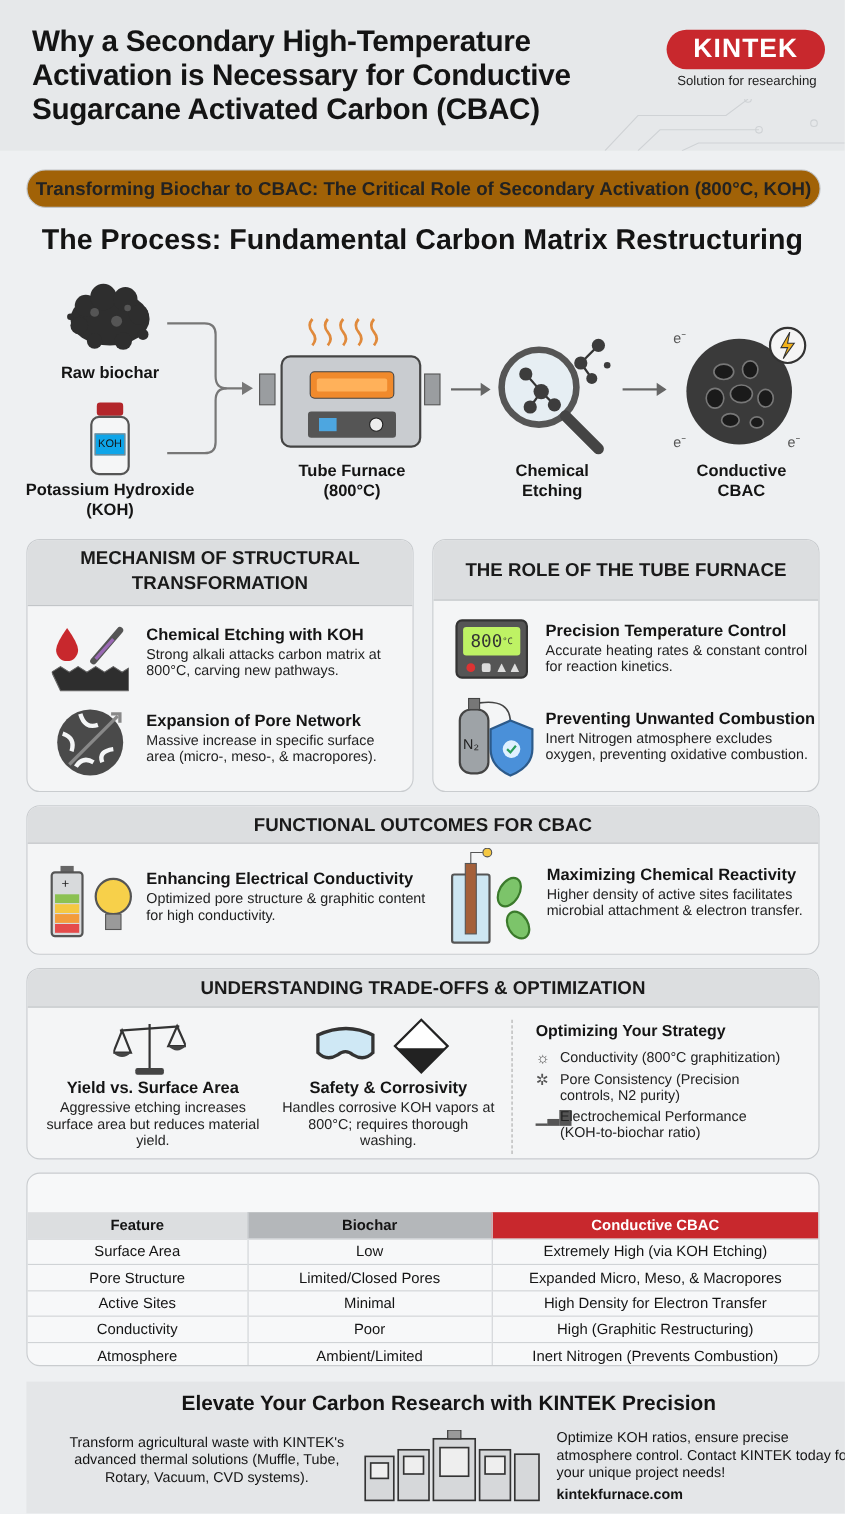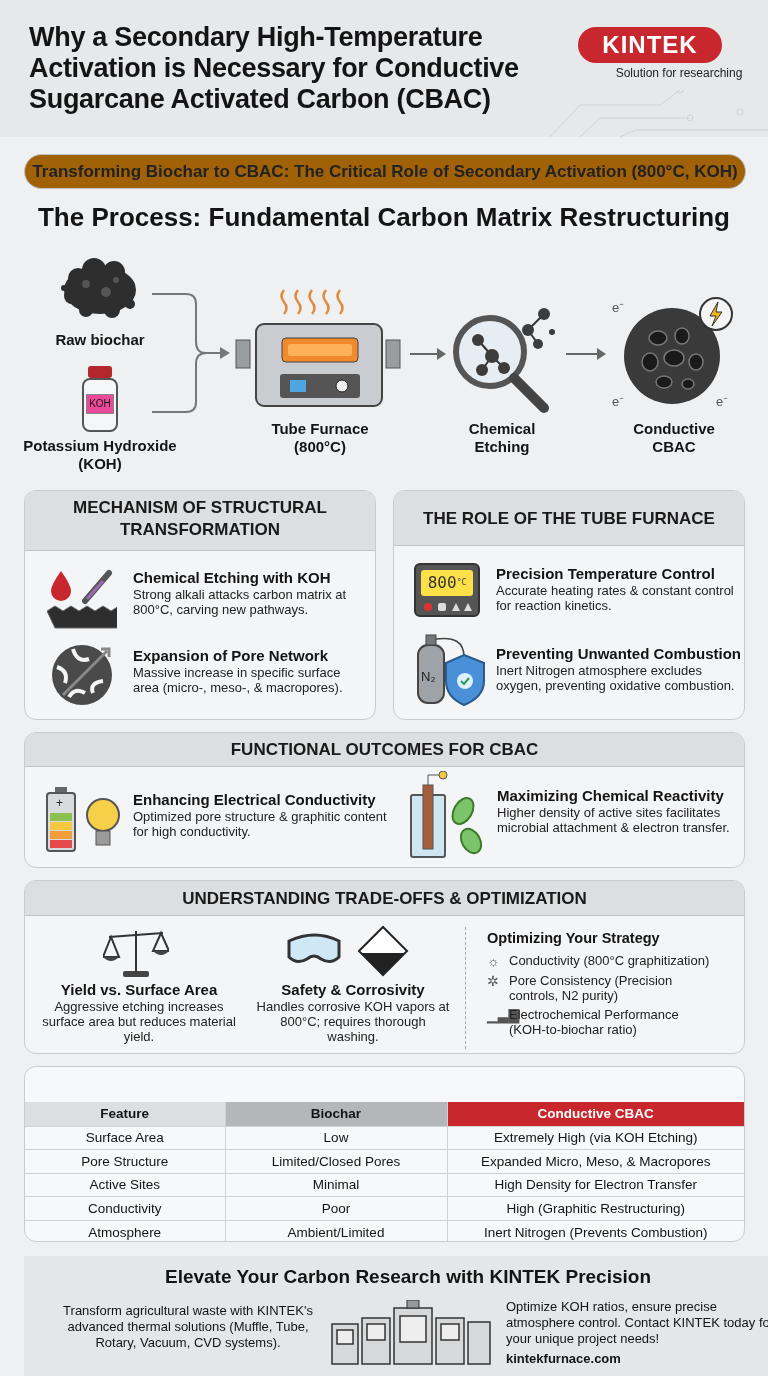--- a/index.html
+++ b/index.html
@@ -1,19 +1,19 @@
 <!DOCTYPE html>
 <html><head>
 <meta charset="utf-8">
 <style>
   * { box-sizing: border-box; margin: 0; padding: 0; }
   body { width: 768px; height: 1376px; font-family: "Liberation Sans", sans-serif; background: #eef0f2; color: #141414; position: relative; overflow: hidden; }
   .header { position: absolute; left: 0; top: 0; width: 768px; height: 137px; background: #e6e8ea; }
   .title { position: absolute; left: 29px; top: 22px; width: 540px; font-size: 27px; font-weight: bold; line-height: 31px; letter-spacing: -0.3px; }
-  .logo { position: absolute; left: 578px; top: 27px; width: 144px; height: 36px; border-radius: 18px; background: #c8282d; color: #fff; font-weight: bold; font-size: 24px; text-align: center; line-height: 36px; letter-spacing: 1px; }
+  .logo { position: absolute; left: 606px; top: 27px; width: 144px; height: 36px; border-radius: 18px; background: #c8282d; color: #fff; font-weight: bold; font-size: 24px; text-align: center; line-height: 36px; letter-spacing: 1px; }
   .logo-sub { position: absolute; left: 604px; top: 66px; width: 150px; font-size: 12px; text-align: center; color: #222; }
   .banner { position: absolute; left: 24px; top: 154px; width: 722px; height: 35px; border-radius: 18px; background: #a16207; border: 1px solid #bfc2c5; font-size: 17px; font-weight: bold; text-align: center; line-height: 33px; color: #222; }
   .process-title { position: absolute; left: 0; top: 202px; width: 768px; text-align: center; font-size: 26px; font-weight: bold; }
   .step-label { position: absolute; text-align: center; font-size: 15px; font-weight: bold; line-height: 18px; }
   .icon-box { position: absolute; }
   .arrow { position: absolute; height: 2px; background: #666; }
   .arrow::after { content: ""; position: absolute; right: -2px; top: -5px; border-left: 9px solid #666; border-top: 6px solid transparent; border-bottom: 6px solid transparent; }
   .card { position: absolute; background: #f4f5f6; border: 1px solid #c9cccf; border-radius: 12px; overflow: hidden; }
   .card-head { background: #dcdee0; border-bottom: 1px solid #c2c5c8; text-align: center; font-weight: bold; font-size: 17px; color: #1a1a1a; }
   .item { position: absolute; }
@@ -69,21 +69,21 @@
       <circle cx="30" cy="32" r="4"></circle>
       <circle cx="50" cy="40" r="5"></circle>
       <circle cx="60" cy="28" r="3"></circle>
     </g>
 </svg>
 <div class="step-label" style="left:40px;top:331px;width:120px">Raw biochar</div>
 
 <div class="icon-box" style="left:80px;top:366px;width:40px;height:66px">
   <div style="position:absolute;left:8px;top:0;width:24px;height:12px;background:#b3262b;border-radius:3px"></div>
   <div style="position:absolute;left:2px;top:12px;width:36px;height:54px;background:#f5f6f7;border:2px solid #555;border-radius:8px"></div>
-  <div style="position:absolute;left:6px;top:28px;width:28px;height:20px;background:#ec4899;border:1px solid #888;font-size:10px;text-align:center;line-height:18px">KOH</div>
+  <div style="position:absolute;left:6px;top:28px;width:28px;height:20px;background:#0ea5e9;border:1px solid #888;font-size:10px;text-align:center;line-height:18px">KOH</div>
 </div>
 <div class="step-label" style="left:20px;top:437px;width:160px">Potassium Hydroxide (KOH)</div>
 
 <svg class="icon-box" style="left:150px;top:290px" width="80" height="126">
   <path d="M2 4 L36 4 Q46 4 46 14 L46 52 Q46 63 56 63 L72 63" stroke="#777" stroke-width="2" fill="none"></path>
   <path d="M2 122 L36 122 Q46 122 46 112 L46 74 Q46 63 56 63" stroke="#777" stroke-width="2" fill="none"></path>
   <path d="M70 57 L80 63 L70 69 Z" fill="#777"></path>
 </svg>
 
 <svg class="icon-box" style="left:234px;top:284px" width="168" height="130">
@@ -182,21 +182,21 @@
   </svg>
   <div class="item" style="left:108px;top:156px;width:236px">
     <div class="item-title">Expansion of Pore Network</div>
     <div class="item-desc">Massive increase in specific surface area (micro-, meso-, &amp; macropores).</div>
   </div>
 </div>
 
 <div class="card" style="left:393px;top:490px;width:352px;height:230px">
   <div class="card-head" style="height:55px;line-height:55px">THE ROLE OF THE TUBE FURNACE</div>
   <div class="item" style="left:20px;top:72px;width:66px;height:54px;background:#555;border-radius:6px;border:2px solid #333">
-    <div style="position:absolute;left:5px;top:5px;width:52px;height:26px;background:#fde047;border-radius:3px;font-family:'DejaVu Sans Mono',monospace;font-size:16px;line-height:26px;text-align:center;color:#333"><span>800</span><span style="font-size:8px;vertical-align:top">°C</span></div>
+    <div style="position:absolute;left:5px;top:5px;width:52px;height:26px;background:#bef264;border-radius:3px;font-family:'DejaVu Sans Mono',monospace;font-size:16px;line-height:26px;text-align:center;color:#333"><span>800</span><span style="font-size:8px;vertical-align:top">°C</span></div>
     <div style="position:absolute;left:8px;top:38px;width:8px;height:8px;border-radius:50%;background:#d33"></div>
     <div style="position:absolute;left:22px;top:38px;width:8px;height:8px;border-radius:2px;background:#ddd"></div>
     <div style="position:absolute;left:36px;top:38px;width:8px;height:8px;background:#ddd;clip-path:polygon(50% 0,100% 100%,0 100%)"></div>
     <div style="position:absolute;left:48px;top:38px;width:8px;height:8px;background:#ddd;clip-path:polygon(50% 0,100% 100%,0 100%)"></div>
   </div>
   <div class="item" style="left:102px;top:74px;width:244px">
     <div class="item-title">Precision Temperature Control</div>
     <div class="item-desc">Accurate heating rates &amp; constant control for reaction kinetics.</div>
   </div>
   <svg class="item" style="left:20px;top:140px" width="72" height="76">

